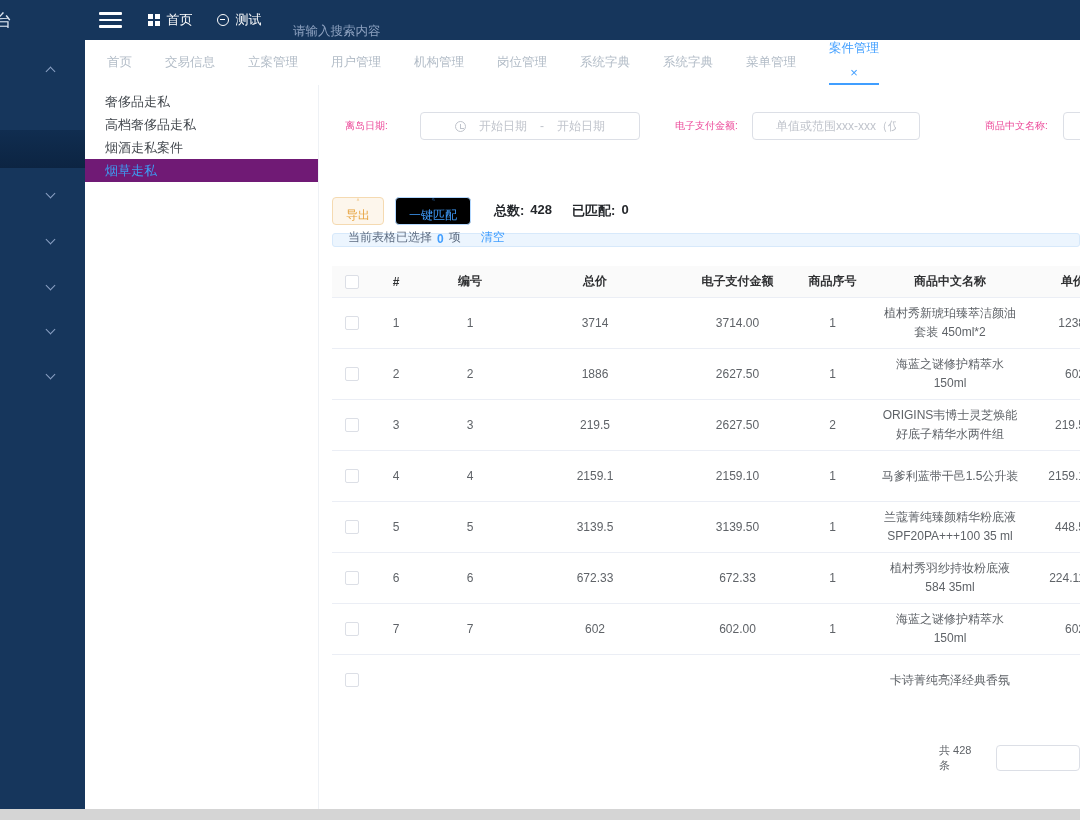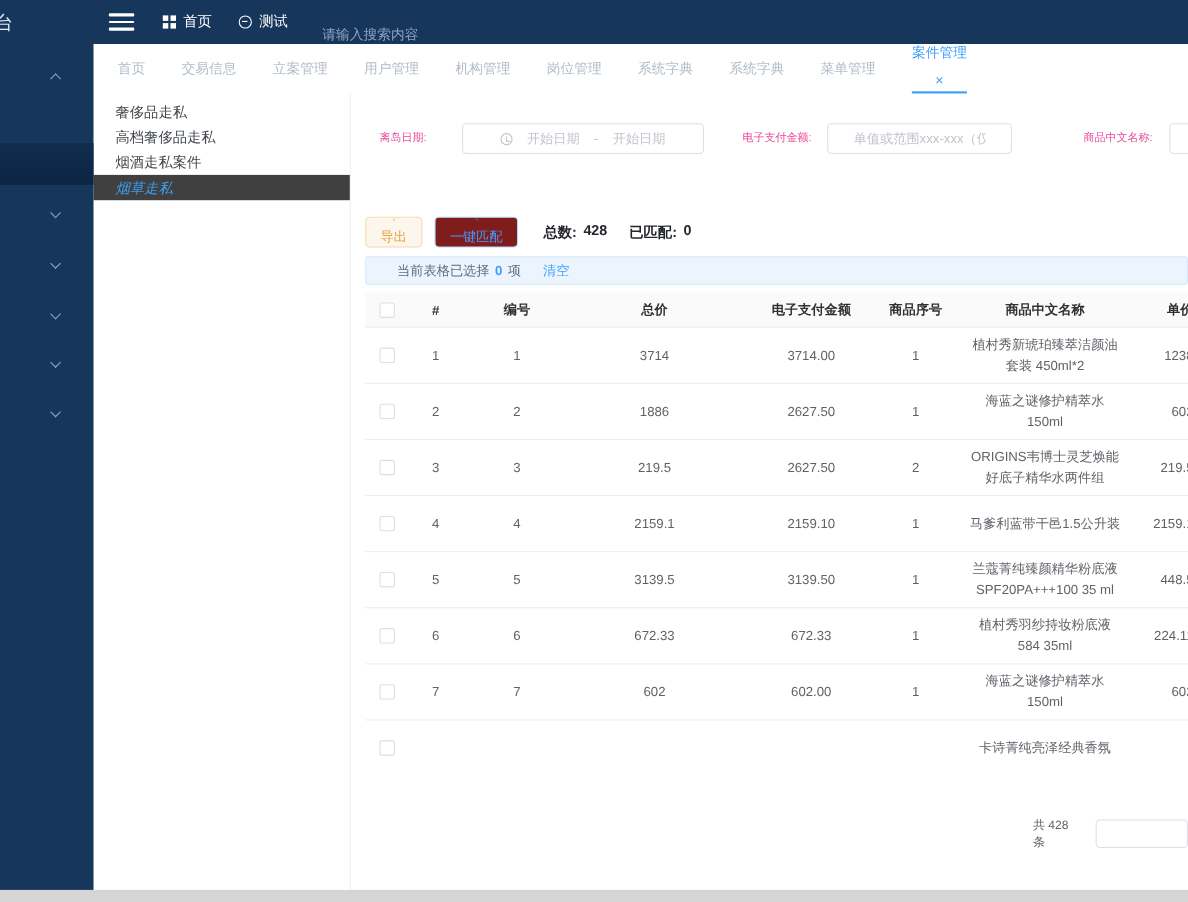--- a/index.html
+++ b/index.html
@@ -34,43 +34,43 @@
   .tabbar { height:45px; display:flex; align-items:stretch; padding-left:22px; gap:33px; background:#fff; }
   .tab { display:flex; align-items:center; font-size:12.5px; color:#b2bcc7; cursor:pointer; white-space:nowrap; }
   .tab.active { color:#409eff; border-bottom:2px solid #409eff; gap:9px;flex-direction:column; }
   .tab .x { font-size:13px; line-height:1; cursor:pointer; }
   
   .bodyrow { position:absolute; left:0; top:45px; right:0; bottom:0; display:flex; }
   .case-panel { width:234px; border-right:1px solid #eef1f5; padding-top:5px; flex:none; }
   .case-search { margin:0 0 6px 10px; width:212px; height:25px; border:1px solid #dcdfe6; border-radius:2px; padding:0 9px; font-size:12px; font-family:inherit; outline:none; color:#606266; }
   .case-search::placeholder { color:#c3c8cf; }
   .case-item { height:23px; line-height:23px; padding-left:20px; font-size:13px; color:#43484e; cursor:pointer; white-space:nowrap; }
-  .case-item.active { color:#3d9df2; background:#404040;font-style:italic; }
+  .case-item.active { color:#3d9df2; background:#701a75; }
   .main { position:relative; flex:1; overflow:hidden; }
   
   .flabel { position:absolute; top:27px; height:28px; line-height:28px; font-size:10px; color:#ec4899; white-space:nowrap; }
   .l-date{left:26px} .l-pay{left:356px} .l-name{left:666px}
   .datebox { position:absolute; left:101px; top:27px; width:220px; height:28px; border:1px solid #dcdfe6; border-radius:4px; background:#fff;
              display:flex; align-items:center; justify-content:center; gap:13px; font-size:12px; color:#c0c4cc; cursor:pointer; }
   .clock { width:11px; height:11px; border:1px solid #c0c4cc; border-radius:50%; position:relative; flex:none; }
   .clock::after { content:""; position:absolute; left:4px; top:2px; width:3px; height:4px; border-left:1px solid #c0c4cc; border-bottom:1px solid #c0c4cc; }
   .finput { position:absolute; top:27px; height:28px; border:1px solid #dcdfe6; border-radius:4px; padding:0 23px; font-size:12px; font-family:inherit; outline:none; color:#606266; background:#fff; }
   .finput::placeholder { color:#c0c4cc; }
   .i-pay { left:433px; width:168px; }
   .i-name { left:744px; width:130px; }
   
   .toolbar { position:absolute; left:13px; top:112px; display:flex; align-items:center; gap:11px; }
   .btn { height:28px; display:flex; align-items:center; gap:6px; padding:0 13px; border-radius:4px; font-size:12px; cursor:pointer; font-family:inherit;flex-direction:column; }
   .btn-export { background:#fdf6ec; border:1px solid #f5dab1; color:#e6a23c; }
-  .btn-match  { background:#7f1d1d; border:1px solid #b3d8ff; color:#409eff; }
+  .btn-match  { background:#000000; border:1px solid #b3d8ff; color:#409eff; }
   .totals { margin-left:12px; font-size:13px; color:#24272b; font-weight:700; display:flex; gap:6px; }
   .totals .gap { width:8px; }
   
-  .selbar { position:absolute; left:13px; top:148px; right:0; height:26px; background:#ecf5fe; border:1px solid #d7e9fb; border-radius:3px;
-            display:flex; align-items:center; padding-left:28px; font-size:12px; color:#5e6d82; gap:5px; }
+  .selbar { position:absolute; left:13px; top:148px; right:0; height:14px; background:#ecf5fe; border:1px solid #d7e9fb; border-radius:3px;
+            display:flex; align-items:flex-end; padding-left:15px; font-size:12px; color:#5e6d82; gap:5px; }
   .selbar .cnt { color:#409eff; font-weight:700; }
   .selbar .clear { color:#409eff; margin-left:15px; cursor:pointer; }
   
   .table-wrap { position:absolute; left:13px; top:181px; width:748px; height:434px; overflow:hidden; }
   .ttable { min-width:808px; font-size:12px; }
   .thead { display:flex; align-items:center; height:32px; background:#fafafa; color:#303133; font-weight:700; border-bottom:1px solid #ebeef5; }
   .tr { display:flex; align-items:center; min-height:51px; border-bottom:1px solid #ebeef5; color:#5f6368; }
   .cell { text-align:center; flex:none; }
   .c0{width:40px; display:flex; justify-content:center;}
   .c1{width:48px} .c2{width:100px} .c3{width:150px} .c4{width:135px} .c5{width:55px}

